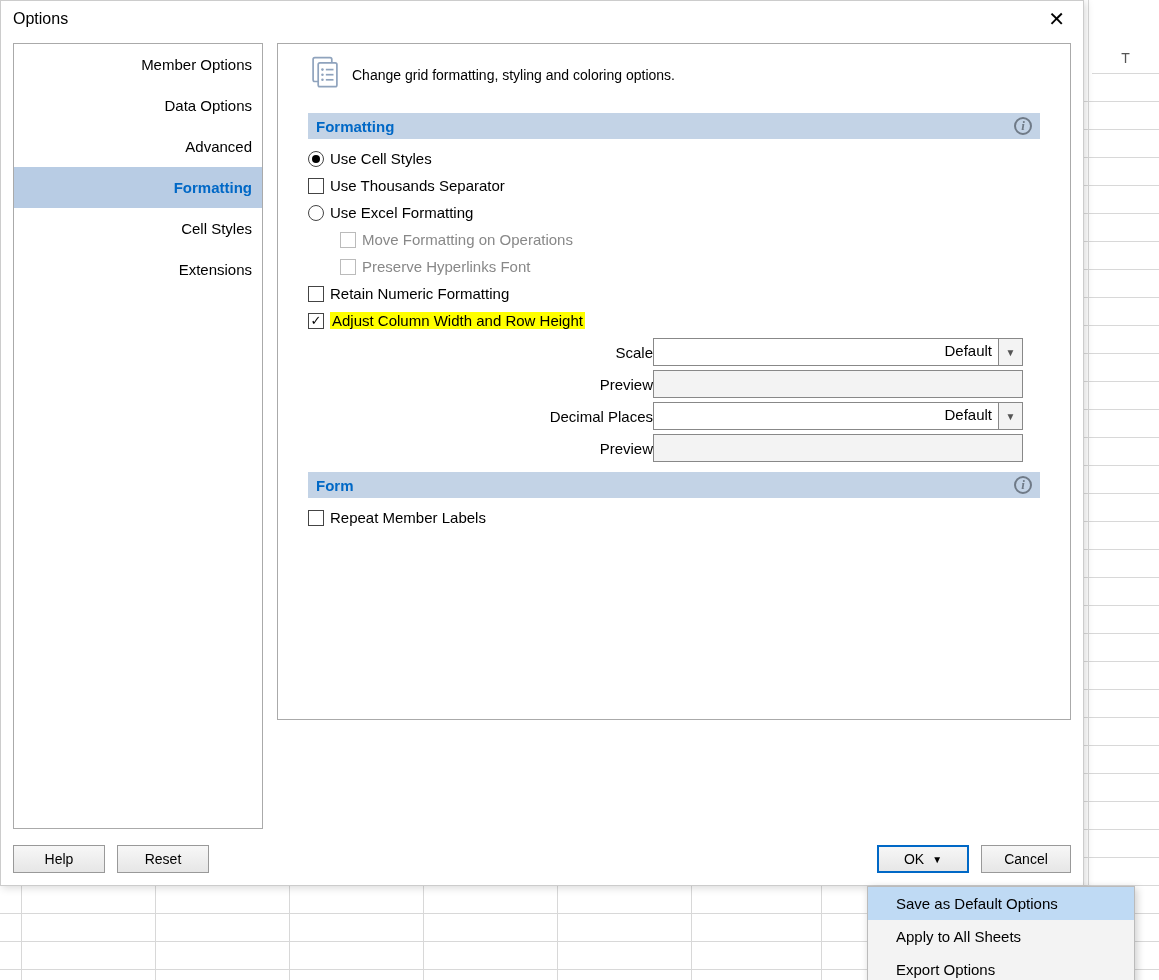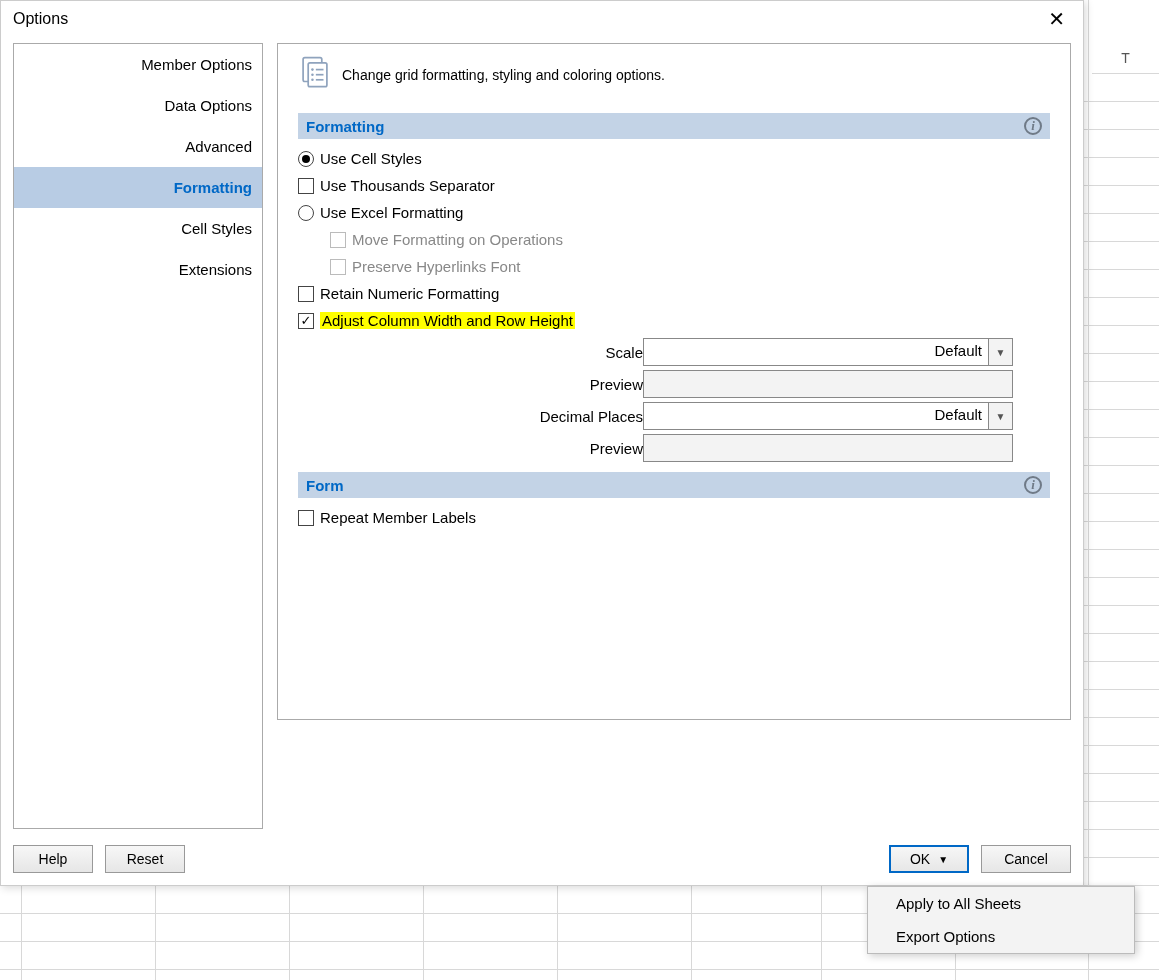--- a/index.html
+++ b/index.html
@@ -54,21 +54,21 @@
 }
 .sidebar .item.selected {
   background: #b8cce4;
   color: #0068c6;
   font-weight: 600;
 }
 .content {
   flex: 1;
   height: 677px;
   border: 1px solid #aaa;
-  padding: 12px 20px;
+  padding: 12px 30px;
   background: #fff;
 }
 .header-row {
   display: flex;
   align-items: center;
   gap: 10px;
   margin-bottom: 20px;
 }
 .header-icon svg { width: 34px; height: 34px; }
 .section-header {
@@ -173,21 +173,21 @@
   bottom: 12px;
   left: 12px;
   right: 12px;
   display: flex;
   gap: 12px;
 }
 .btn {
   border: 1px solid #999;
   background: linear-gradient(#f7f7f7,#e6e6e6);
   padding: 5px 0;
-  width: 80px;
+  width: 92px;
   text-align: center;
   cursor: pointer;
   font-size: 14px;
 }
 .btn-ok {
   display: flex;
   align-items: center;
   justify-content: center;
   gap: 8px;
   outline: 2px solid #0068c6;
@@ -421,15 +421,16 @@
     <div class="spacer"></div>
     <div class="btn btn-ok">
       <span>OK</span>
       <span class="arrow">▼</span>
     </div>
     <div class="btn" style="width:90px">Cancel</div>
   </div>
 </div>
 
 <div class="dropdown-menu">
+  <div class="mitem hover">Save as Default Options</div>
   <div class="mitem">Apply to All Sheets</div>
   <div class="mitem">Export Options</div>
 </div>
 
 </body></html>

